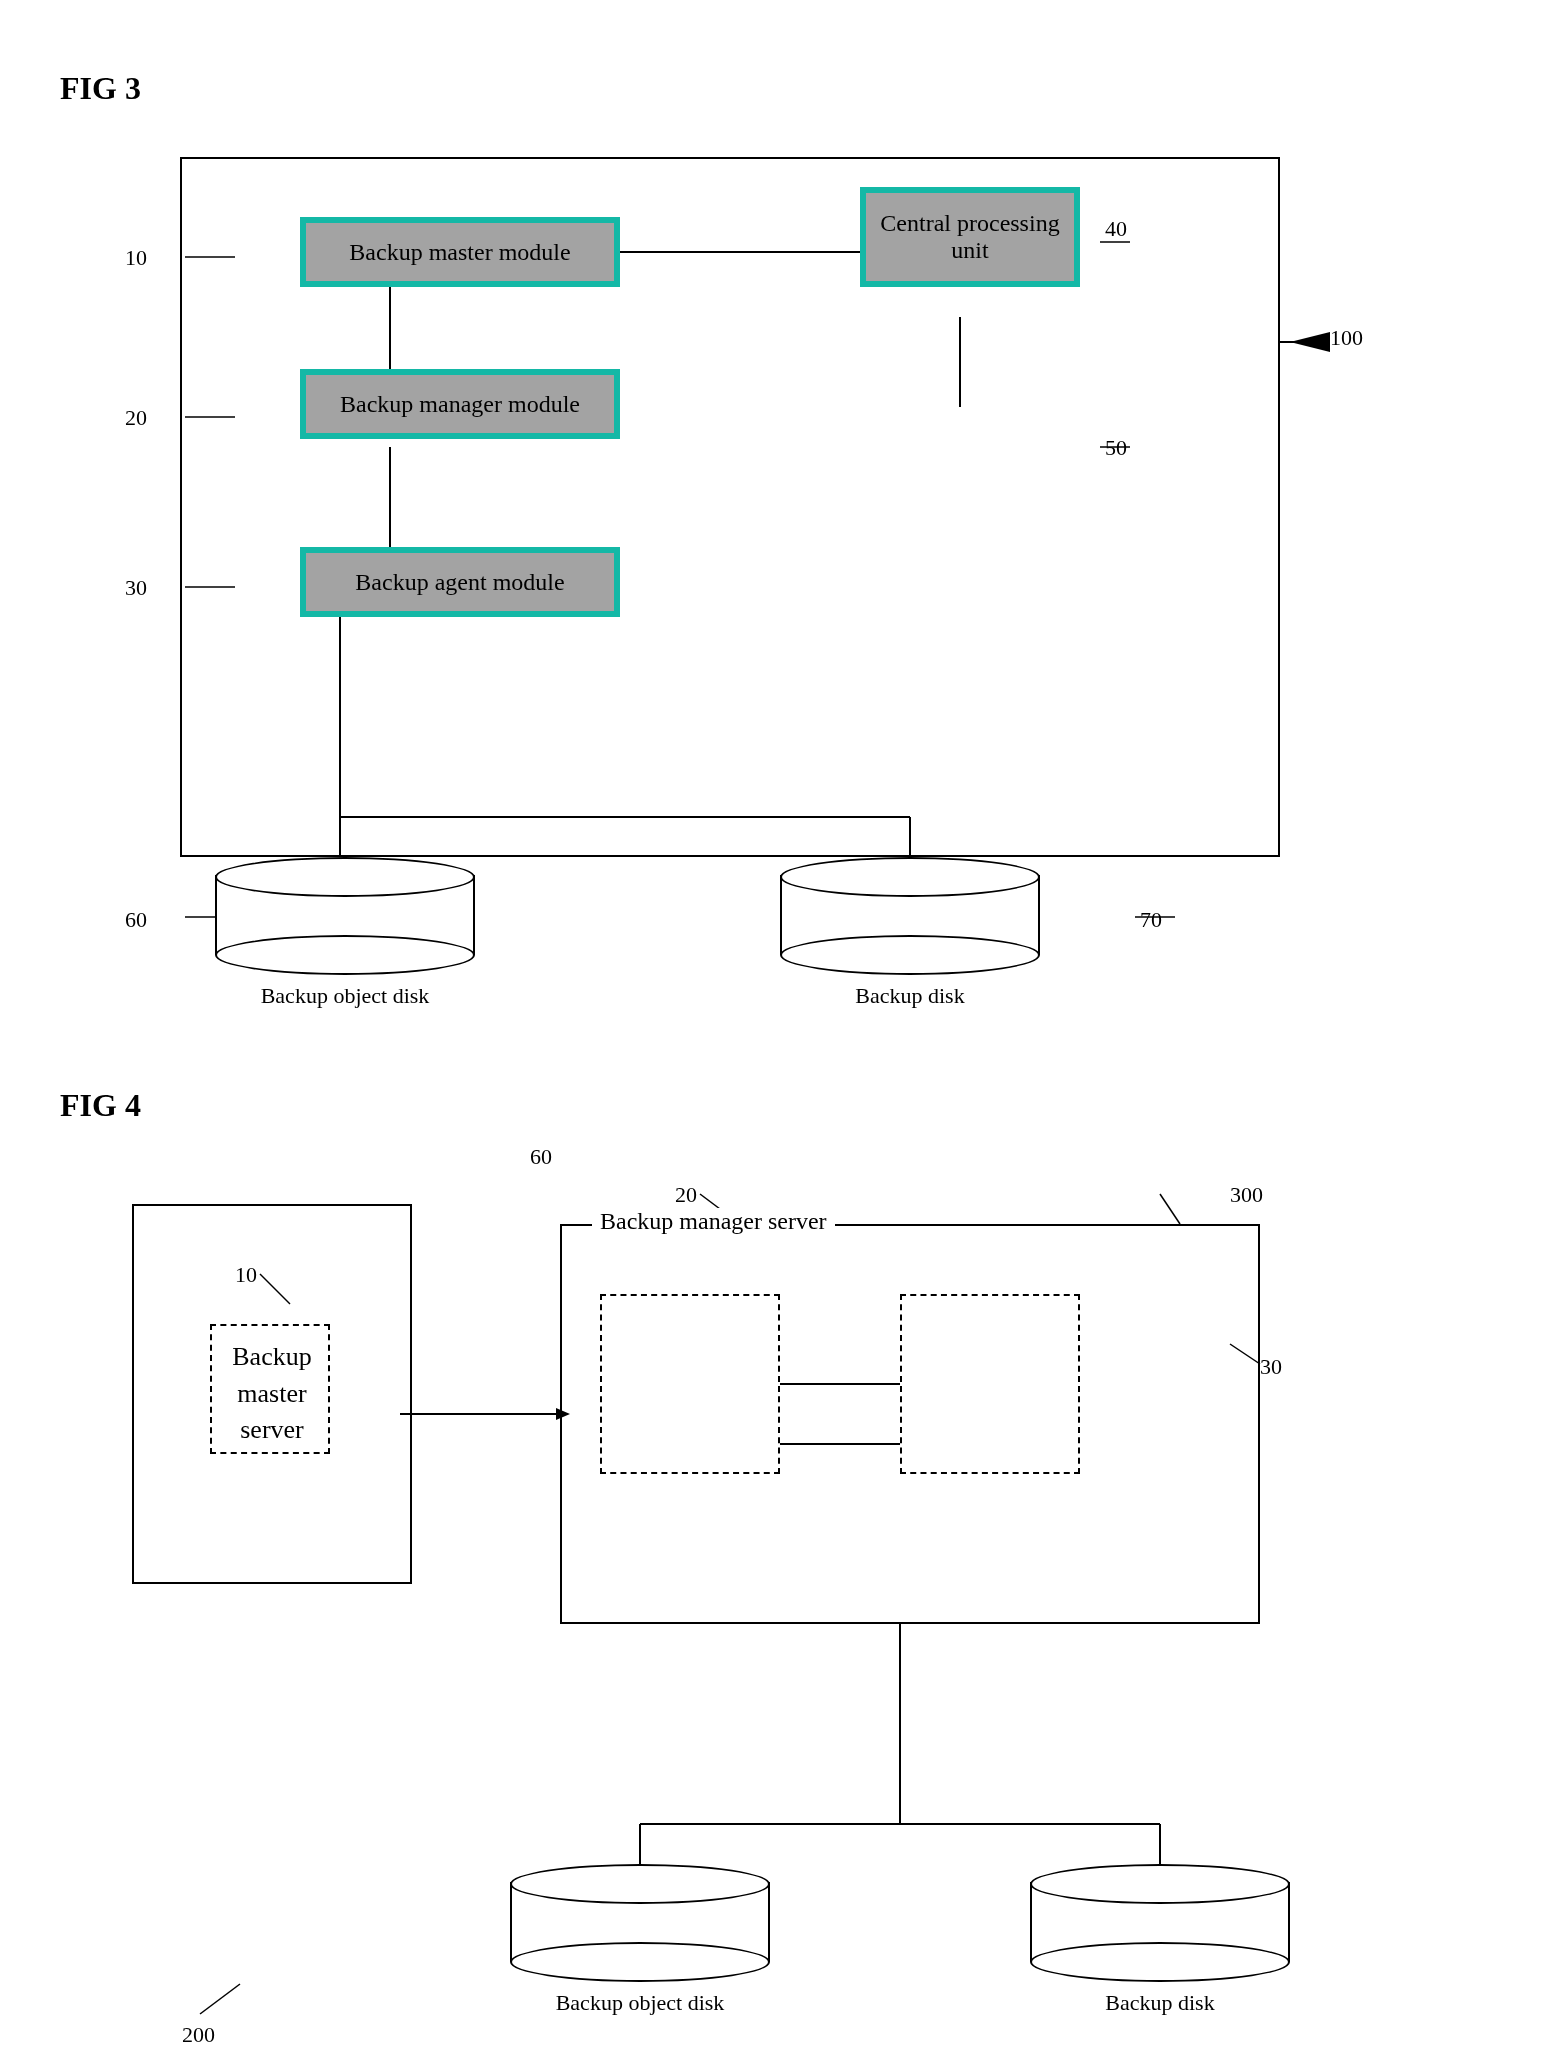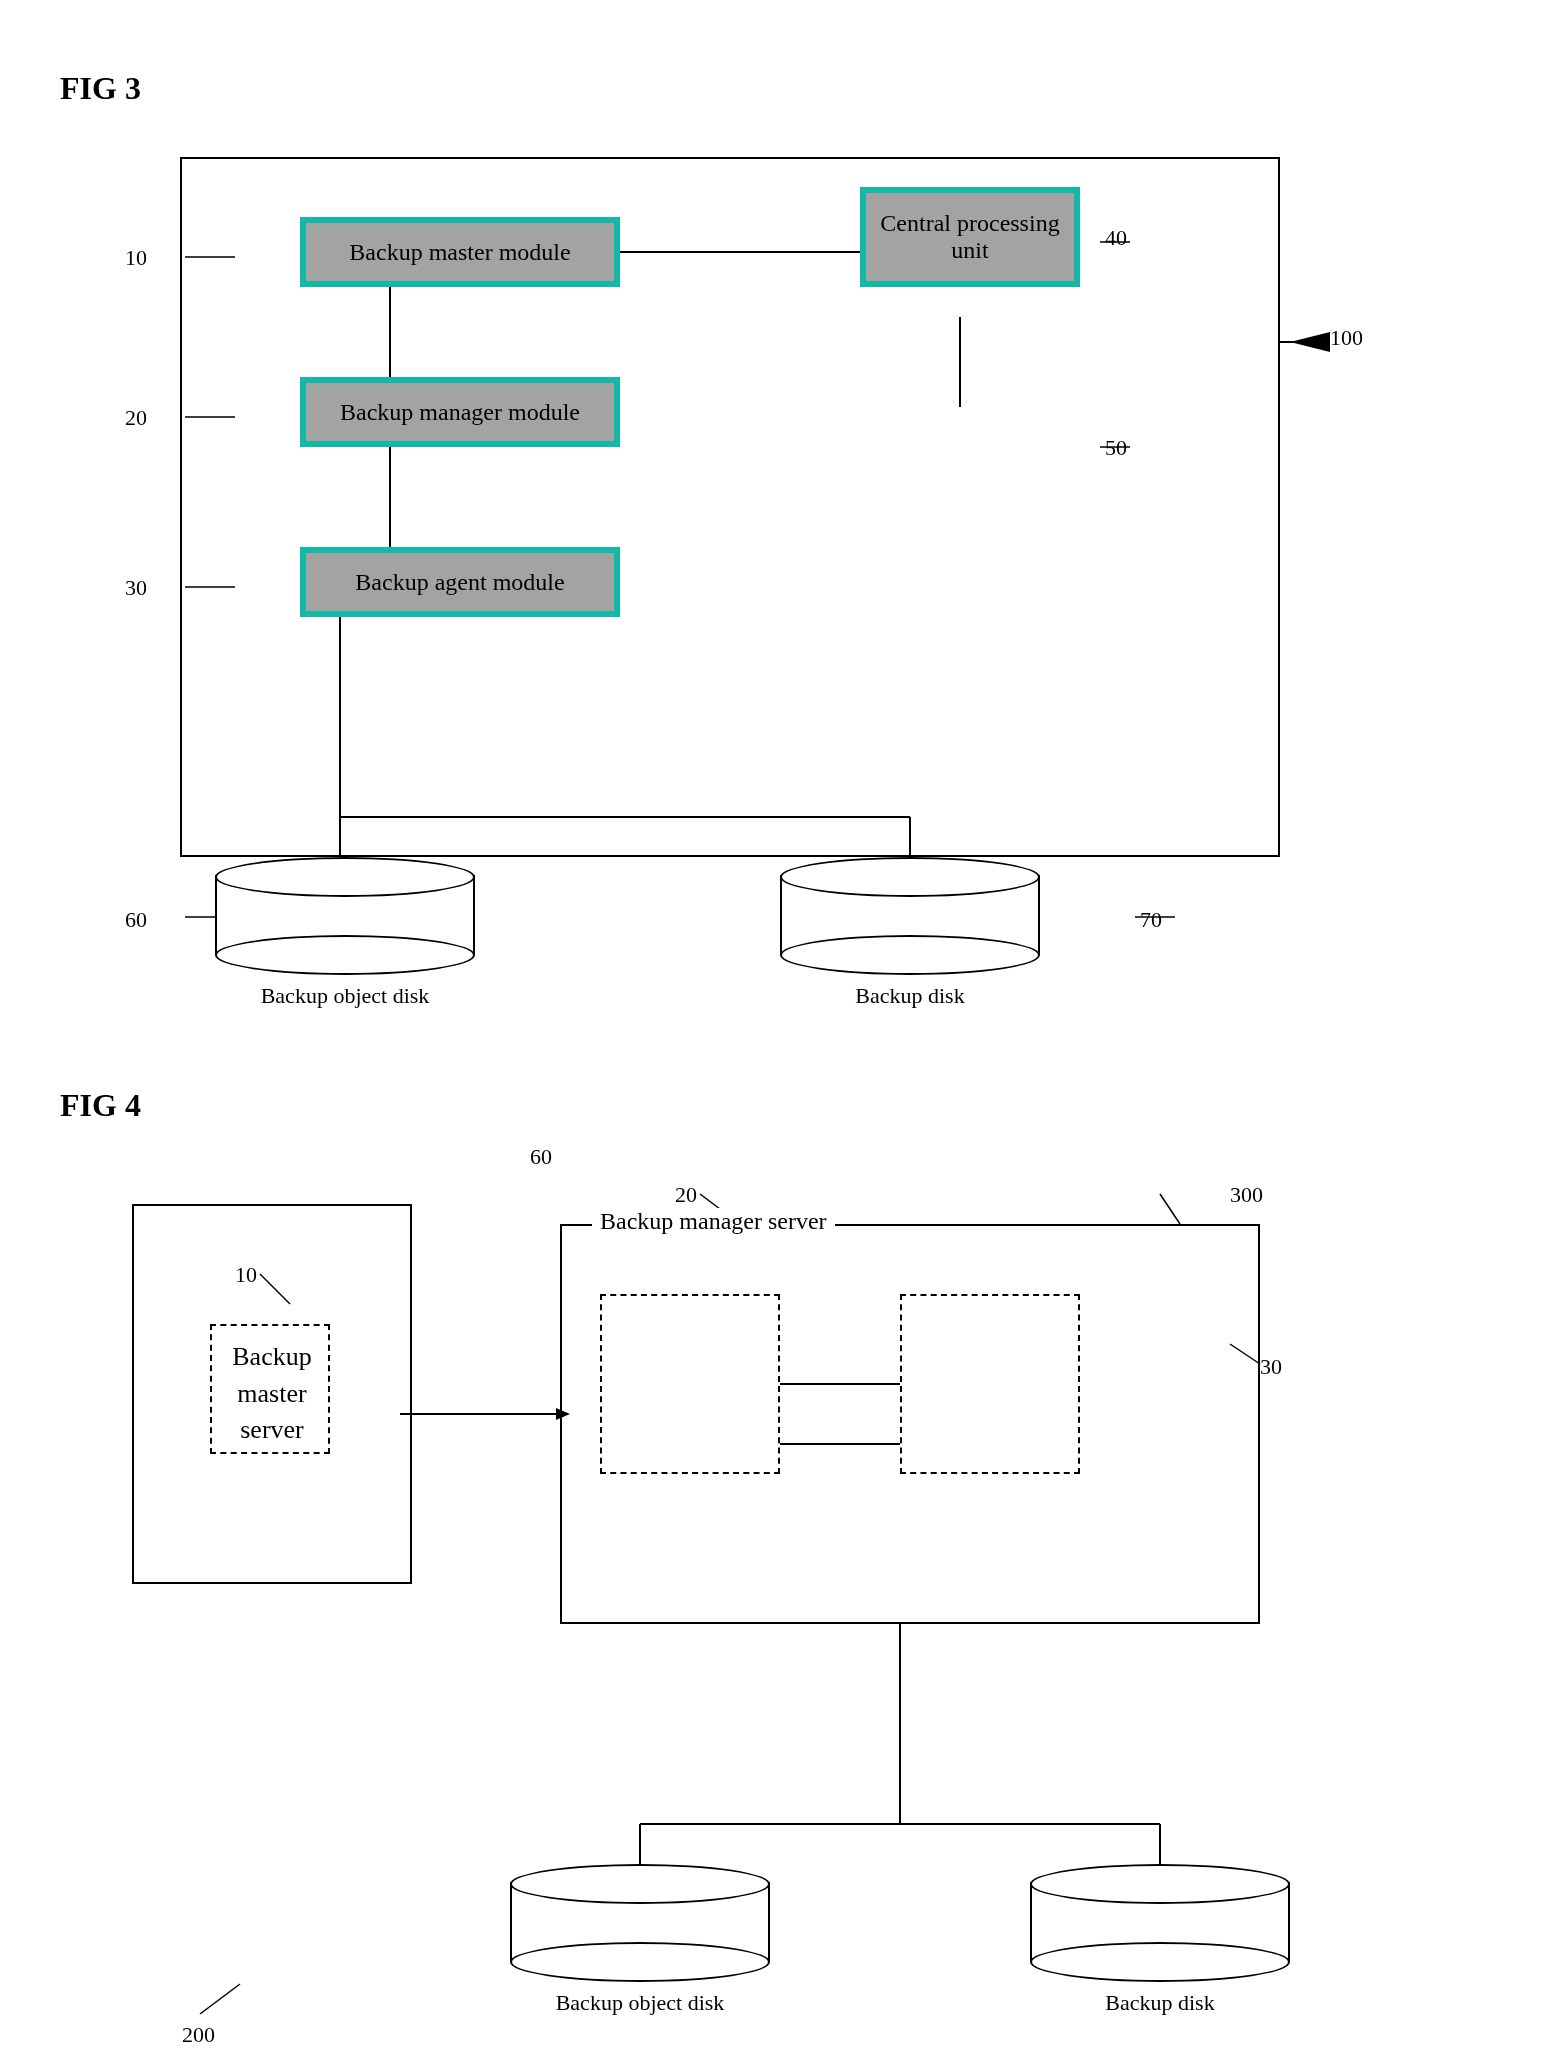--- a/index.html
+++ b/index.html
@@ -198,33 +198,33 @@
     <div class="fig3-outer-box"></div>
 
     <div class="rect-box fig3-backup-master" style="left:240px; top:90px;">
       <span class="box-label">Backup master module</span>
     </div>
 
     <div class="rect-box fig3-central-processing" style="position:absolute; left:800px; top:60px; width:220px; height:100px;">
       <span class="box-label">Central processing unit</span>
     </div>
 
-    <div class="rect-box" style="position:absolute; left:240px; top:250px; width:320px; height:70px;">
+    <div class="rect-box" style="position:absolute; left:240px; top:242px; width:320px; height:70px;">
       <span class="box-label">Backup manager module</span>
     </div>
 
 
     <div class="rect-box" style="position:absolute; left:240px; top:420px; width:320px; height:70px;">
       <span class="box-label">Backup agent module</span>
     </div>
 
     <span class="ref-num" style="left:65px; top:118px;">10</span>
     <span class="ref-num" style="left:65px; top:278px;">20</span>
     <span class="ref-num" style="left:65px; top:448px;">30</span>
-    <span class="ref-num" style="left:1045px; top:98px;">40</span>
+    <span class="ref-num" style="left:1045px; top:89px;">40</span>
     <span class="ref-num" style="left:1045px; top:308px;">50</span>
     <span class="ref-num" style="left:65px; top:780px;">60</span>
     <span class="ref-num" style="left:1080px; top:780px;">70</span>
     <span class="ref-num" style="left:1270px; top:198px;">100</span>
 
     <div class="disk-container" style="position:absolute; left:155px; top:730px;">
       <div class="disk-top"></div>
       <div style="width:260px; height:80px; border-left:2px solid #000; border-right:2px solid #000; background:#fff; margin-top:-2px; position:relative; z-index:1;"></div>
       <div class="disk-bottom-ellipse"></div>
       <div class="disk-label">Backup object disk</div>

